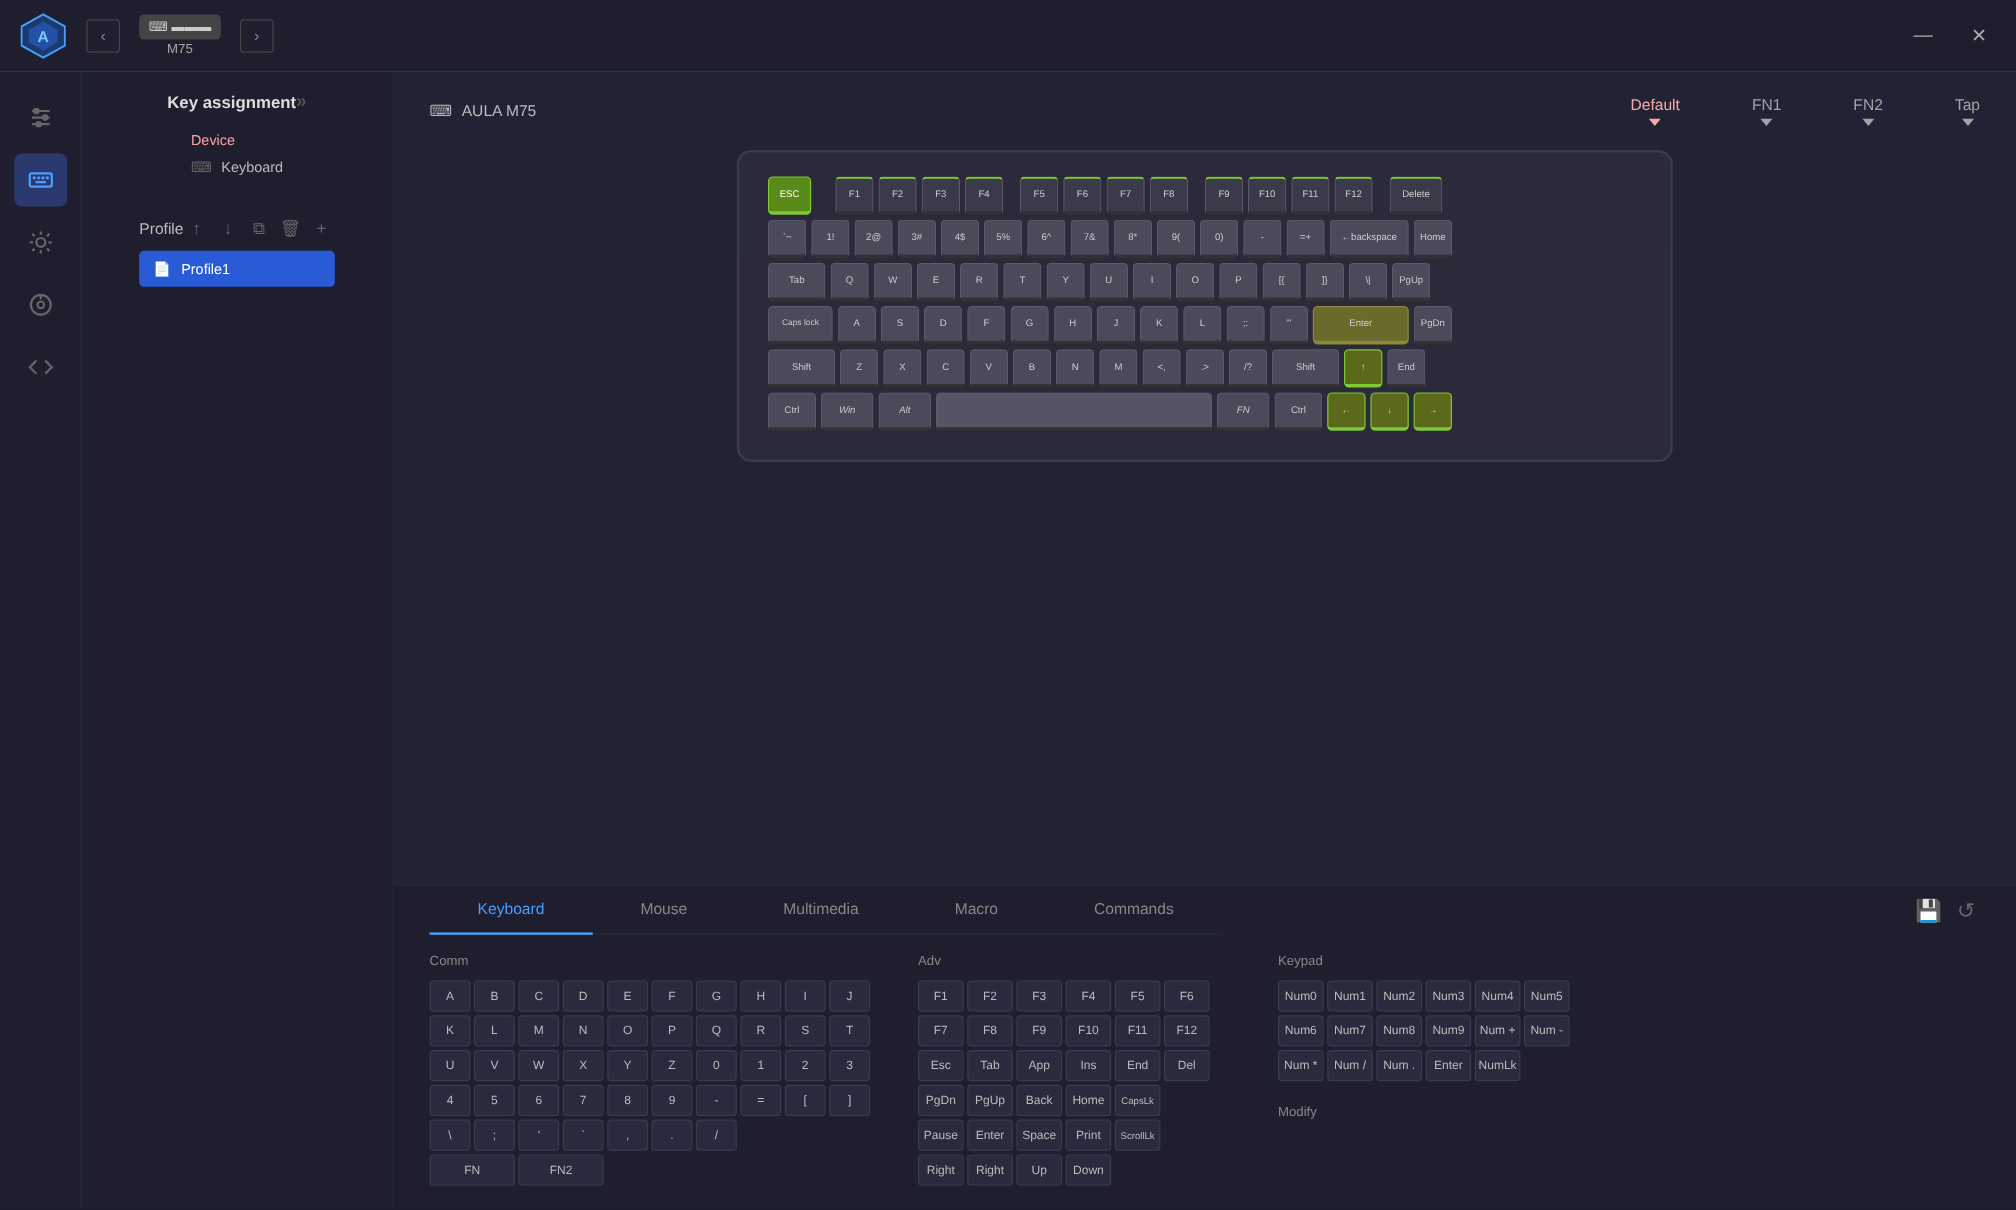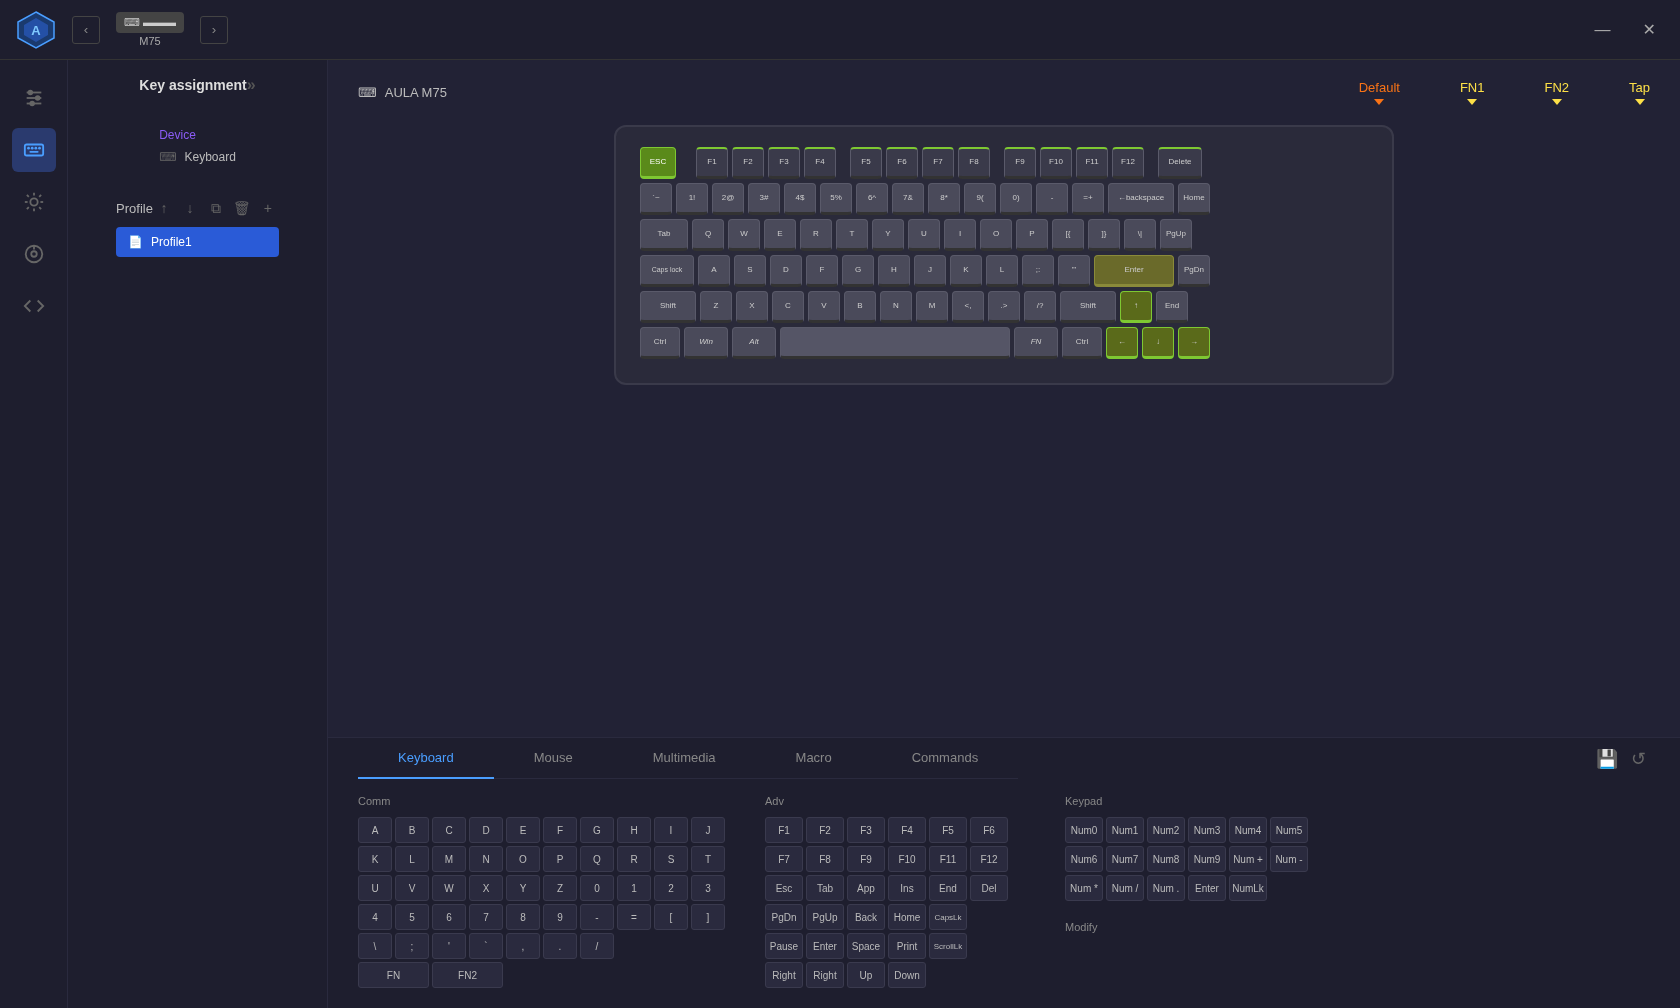--- a/index.html
+++ b/index.html
@@ -138,24 +138,23 @@
     }
     .panel-header-icon {
       color: #555;
       cursor: pointer;
       font-size: 16px;
     }
     .device-section {
       padding: 8px 16px;
     }
     .device-label {
-      color: #8b5cf6;
+      color: #fca5a5;
       font-size: 12px;
       margin-bottom: 8px;
-      margin-top: 18px;
     }
     .device-item {
       display: flex;
       align-items: center;
       gap: 8px;
       color: #bbb;
       font-size: 12px;
     }
     .device-kb-icon {
       color: #666;
@@ -244,24 +243,24 @@
       display: flex;
       gap: 60px;
       align-items: flex-start;
     }
     .mode-tab {
       display: flex;
       flex-direction: column;
       align-items: center;
       gap: 4px;
       cursor: pointer;
-      color: #fde047;
+      color: #a3a3a3;
       font-size: 13px;
     }
-    .mode-tab.active { color: #f97316; }
+    .mode-tab.active { color: #fca5a5; }
     .mode-tab-arrow {
       width: 0;
       height: 0;
       border-left: 5px solid transparent;
       border-right: 5px solid transparent;
       border-top: 6px solid currentColor;
     }
 
     
     .keyboard-visual {

